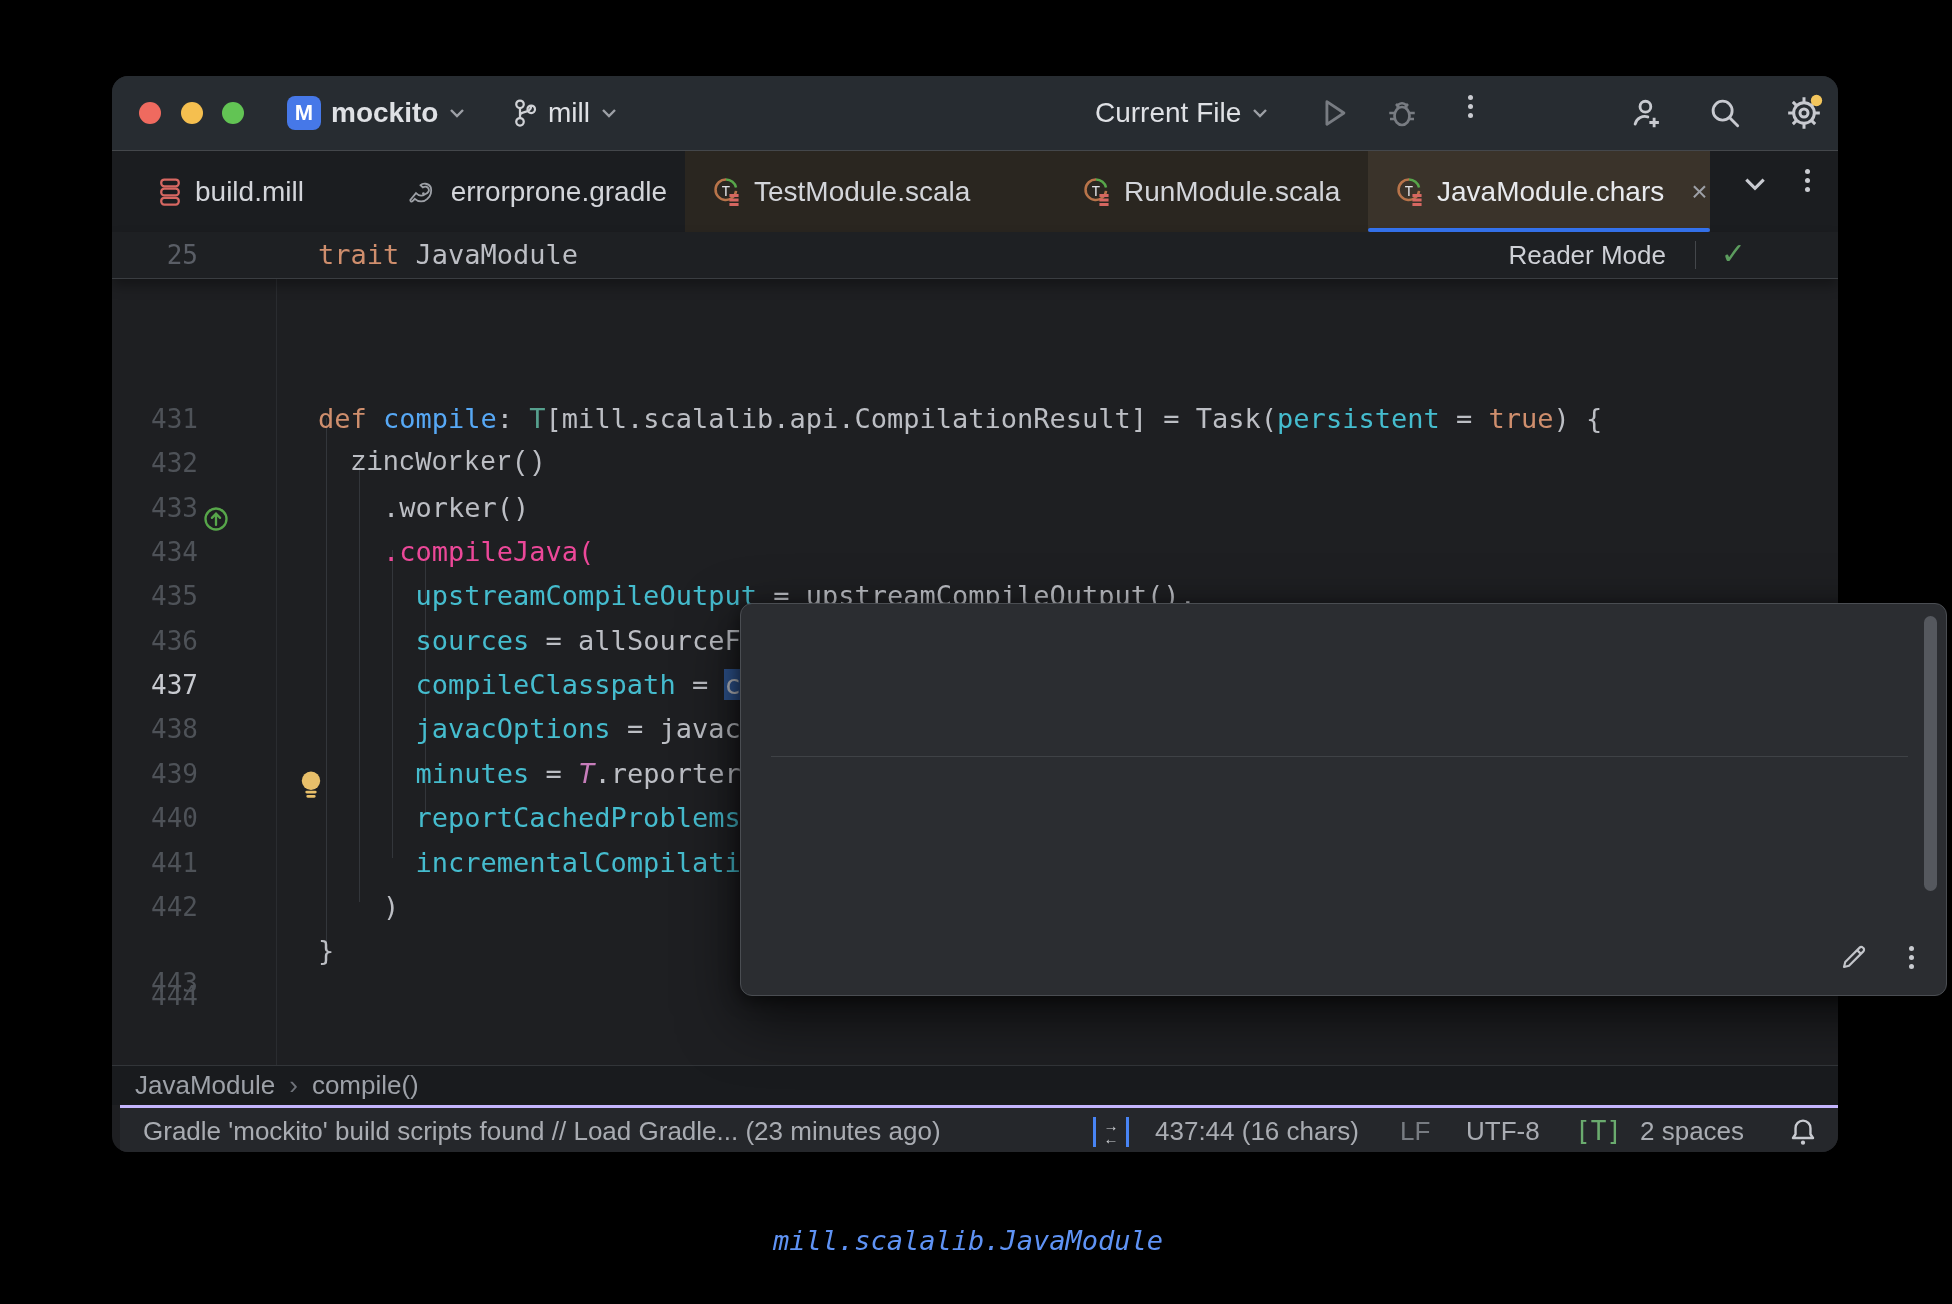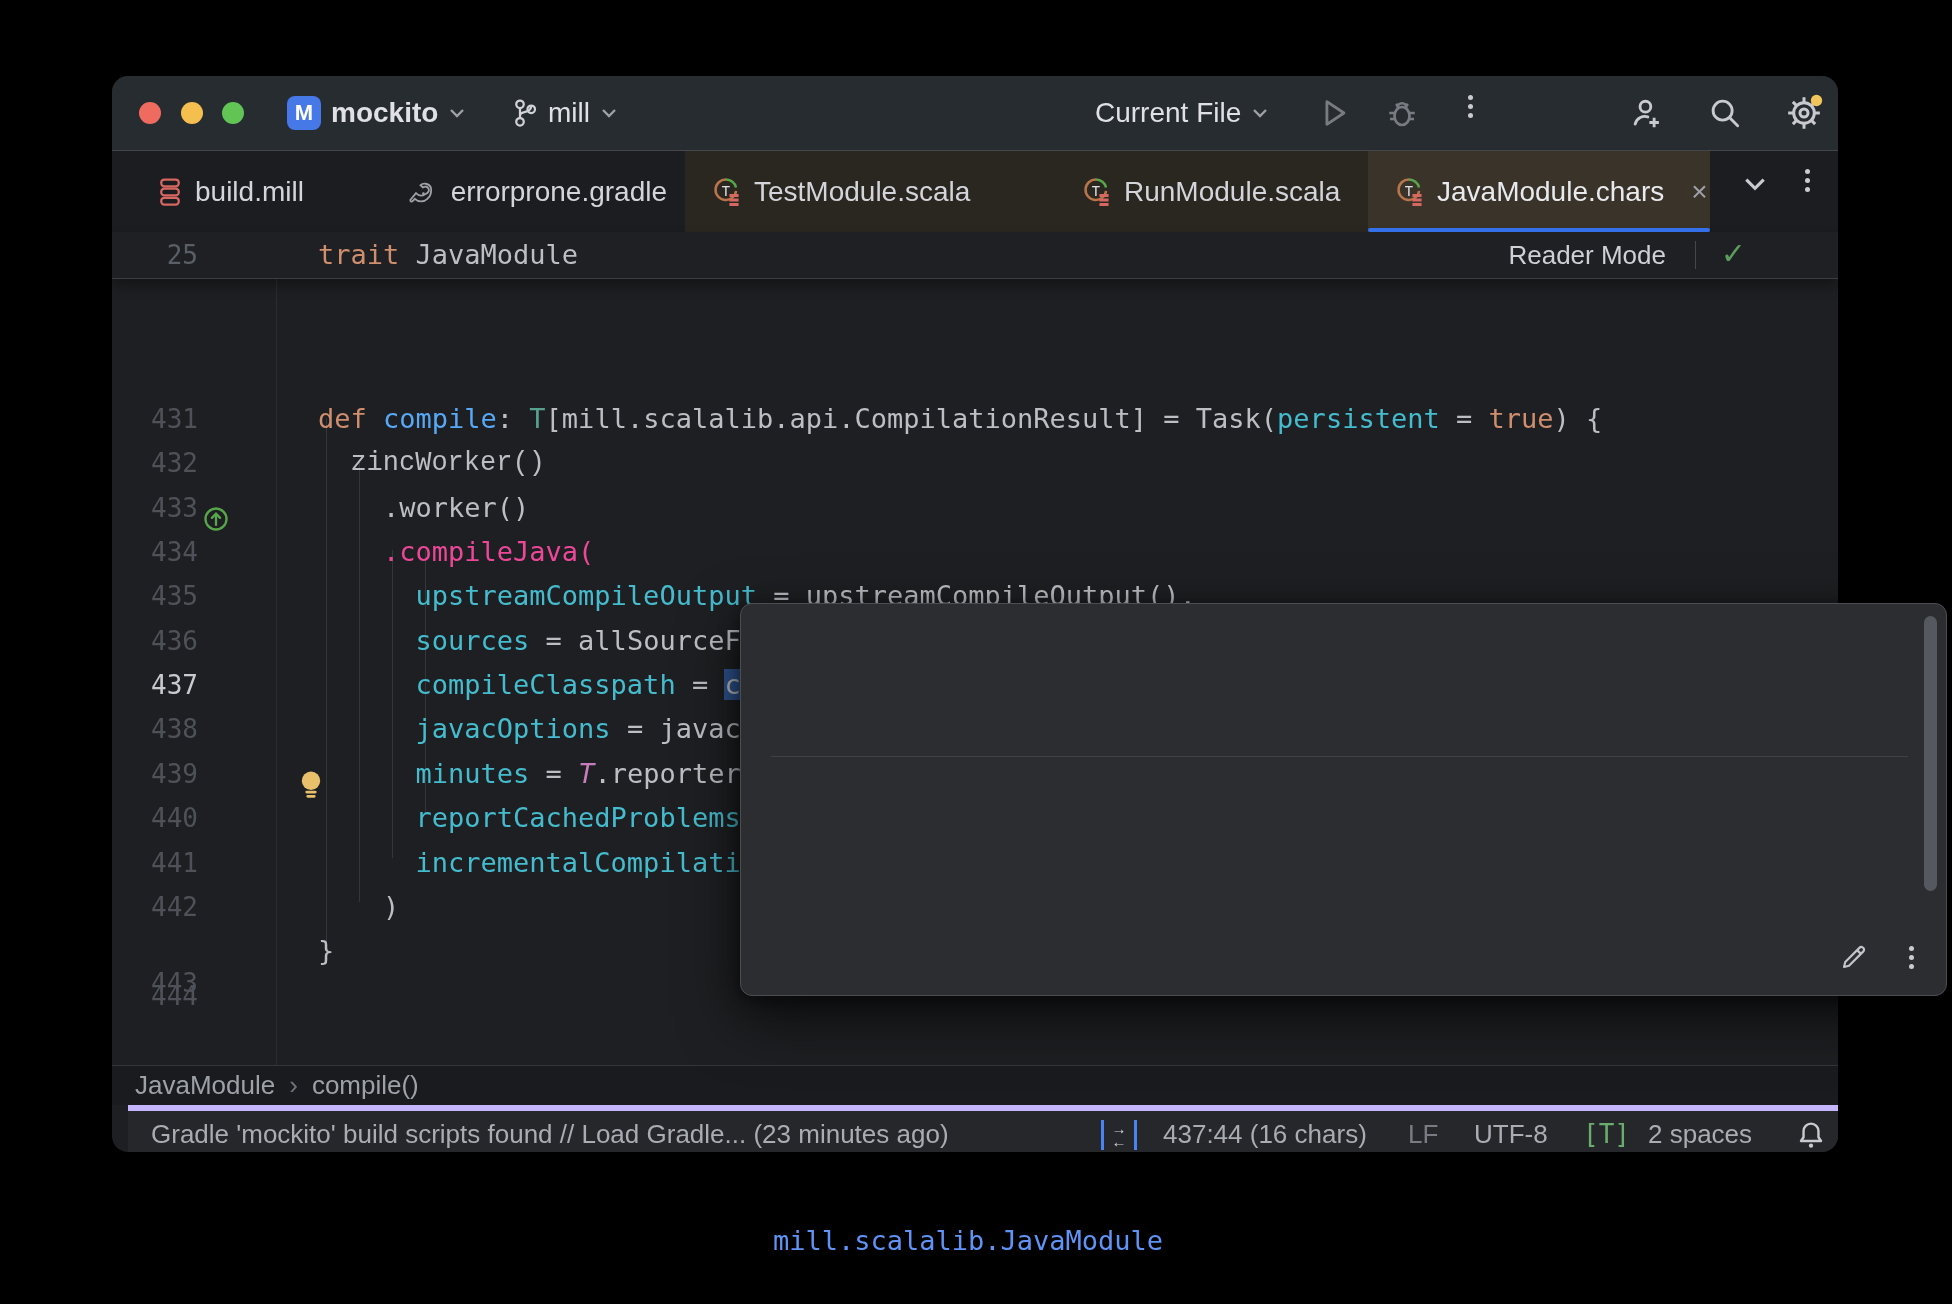--- a/index.html
+++ b/index.html
@@ -44,28 +44,28 @@
   .code-row .ref{font-style:italic;}
   .caret{display:inline-block;width:3px;height:33px;background:#d6d8dd;vertical-align:-7px;margin:0 -1px;}
   .comment-line{position:absolute;left:228px;font-size:27px;line-height:42px;white-space:pre;}
   
   #ed-thumb{position:absolute;left:1708px;top:404px;width:15px;height:160px;border-radius:8px;background:#4b4e54;}
   #ed-mark{position:absolute;left:1700px;top:508px;width:26px;height:5px;background:#6f8276;}
   
   #breadcrumbs{position:absolute;left:0;top:989px;width:100%;height:40px;background:#191b1e;border-top:1px solid #323539;
                display:flex;align-items:center;gap:14px;padding-left:23px;box-sizing:border-box;
                color:#9da1a8;font-size:26px;}
-  #statusbar{position:absolute;left:16px;top:1029px;width:100%;height:47px;background:#25272b;border-top:6px solid #c4b5fd;
+  #statusbar{position:absolute;left:8px;top:1029px;width:100%;height:47px;background:#25272b;border-top:3px solid #c4b5fd;
              color:#a9acb2;font-size:26px;}
   #statusbar .sb{position:absolute;top:0;height:47px;line-height:47px;white-space:pre;}
   
   #doc-popup{position:absolute;left:740px;top:603px;width:1207px;height:393px;background:#2b2d31;
              border:1px solid #4a4d52;border-radius:12px;z-index:40;box-sizing:border-box;
              box-shadow:0 22px 60px rgba(0,0,0,.62), 0 4px 18px rgba(0,0,0,.5);}
-  #doc-popup .mono-line{position:absolute;left:32px;font-size:27px;white-space:pre;font-family:"DejaVu Sans Mono",monospace;}
+  #doc-popup .mono-line{position:absolute;left:32px;font-size:27px;white-space:pre;font-family:"DejaVu Sans Mono",monospace;font-style:italic;}
   #pp-divider{position:absolute;left:30px;right:38px;top:152px;height:1px;background:#3f4246;}
   #pp-scroll{position:absolute;right:9px;top:12px;width:13px;height:275px;border-radius:7px;background:#55585e;}
   svg{display:block;}
 </style>
 </head>
 <body>
 
 <div id="window">
 
   <div id="titlebar">

